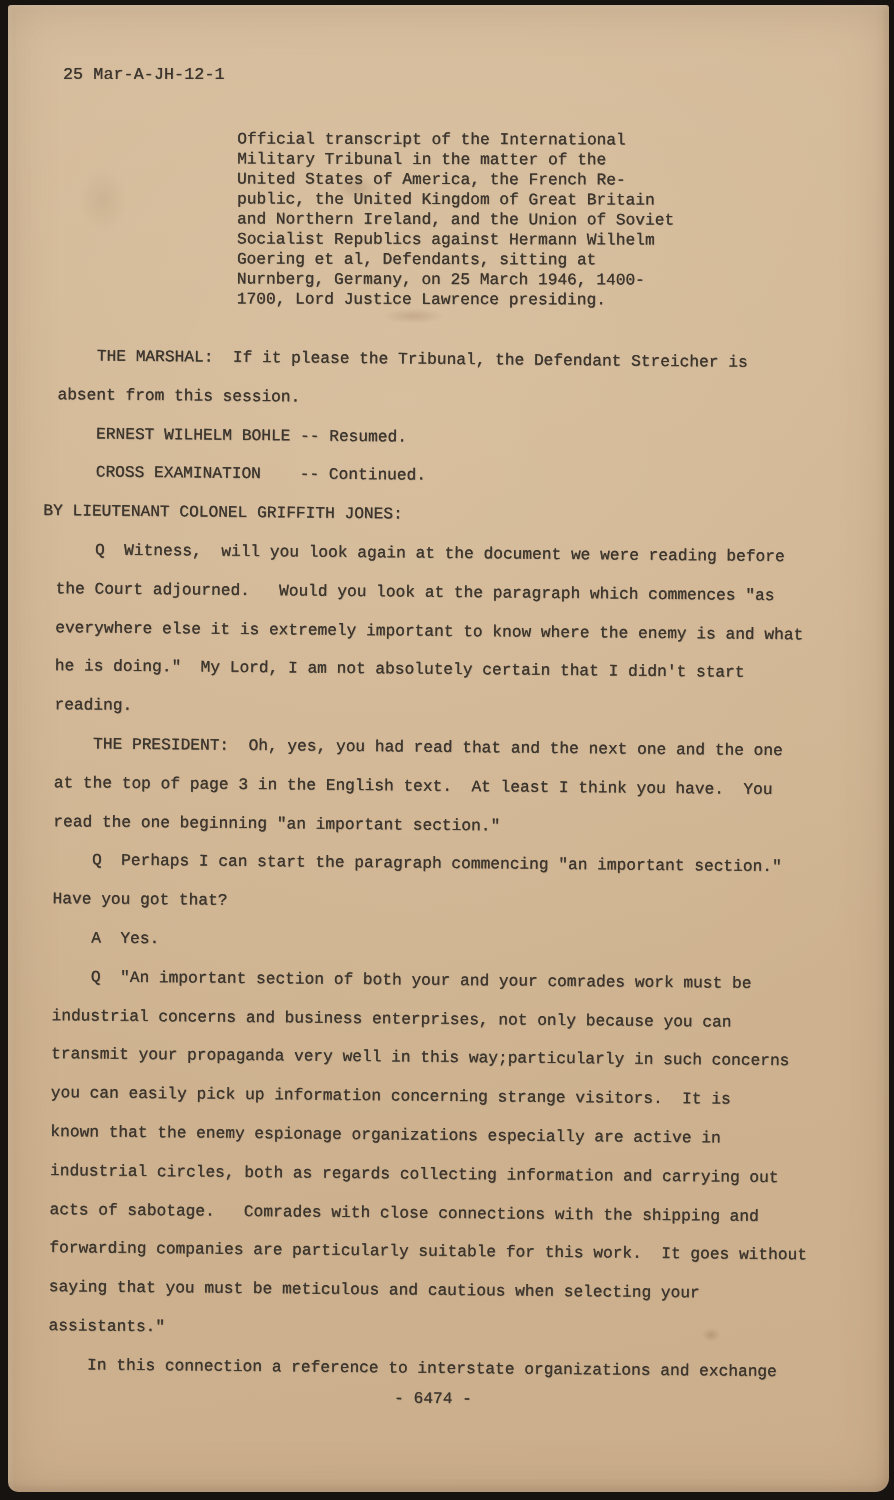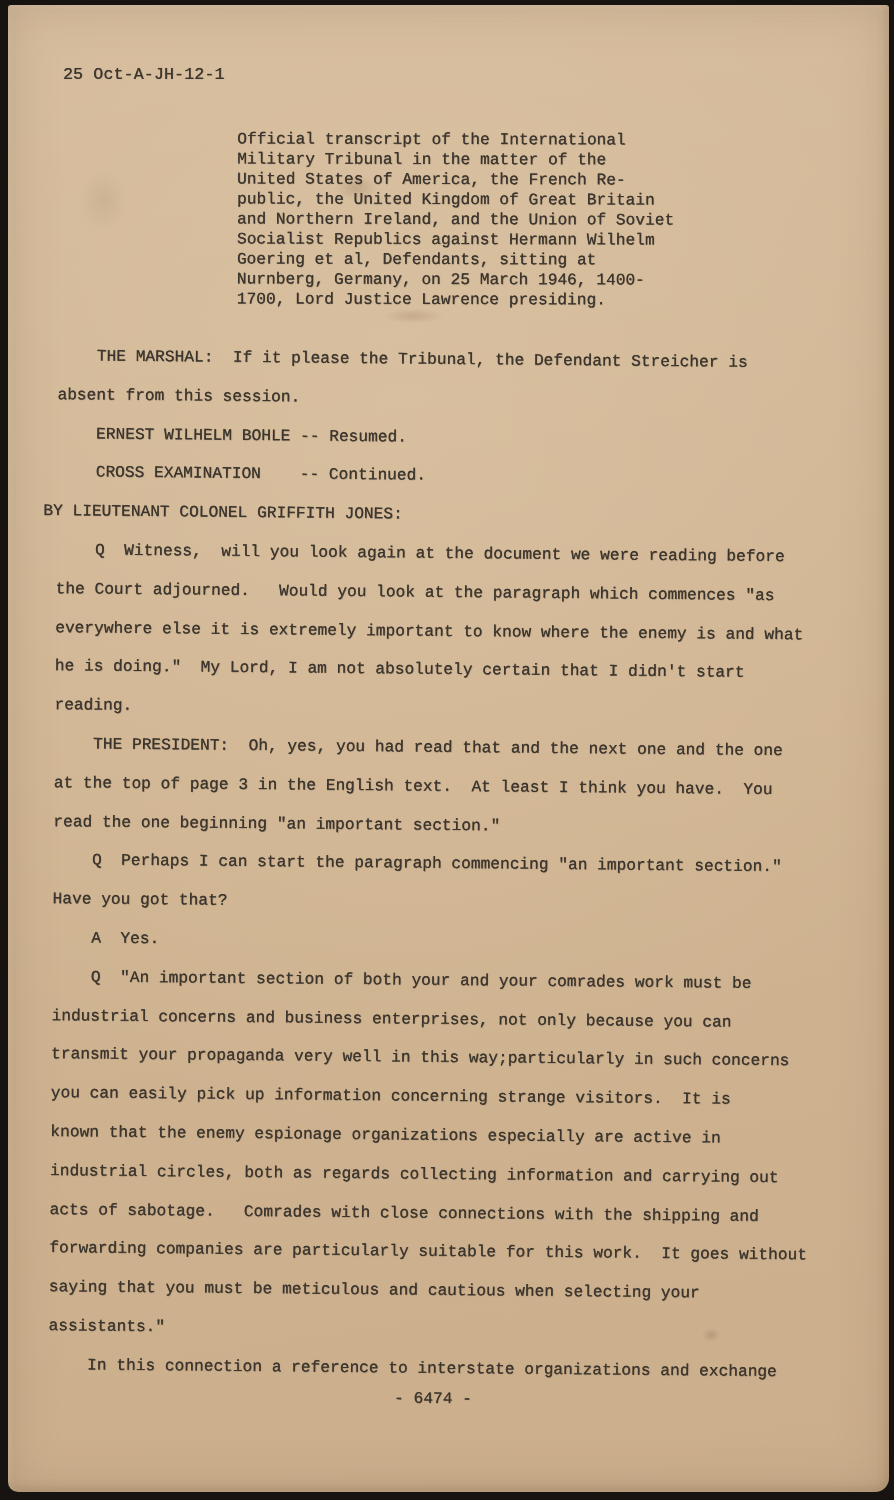--- a/index.html
+++ b/index.html
@@ -63,21 +63,21 @@
 </style>
 </head>
 <body>
 
 <div class="paper">
   <div class="stain s1"></div>
   <div class="stain s2"></div>
   <div class="stain s3"></div>
   <div class="stain s4"></div>
 
-  <div class="doc-id ink">25 Oct-A-JH-12-1</div>
+  <div class="doc-id ink">25 Mar-A-JH-12-1</div>
 
   <div class="caption ink">
       <div class="cap-line">Official transcript of the International</div>
       <div class="cap-line">Military Tribunal in the matter of the</div>
       <div class="cap-line">United States of America, the French Re-</div>
       <div class="cap-line">public, the United Kingdom of Great Britain</div>
       <div class="cap-line">and Northern Ireland, and the Union of Soviet</div>
       <div class="cap-line">Socialist Republics against Hermann Wilhelm</div>
       <div class="cap-line">Goering et al, Defendants, sitting at</div>
       <div class="cap-line">Nurnberg, Germany, on 25 March 1946, 1400-</div>

